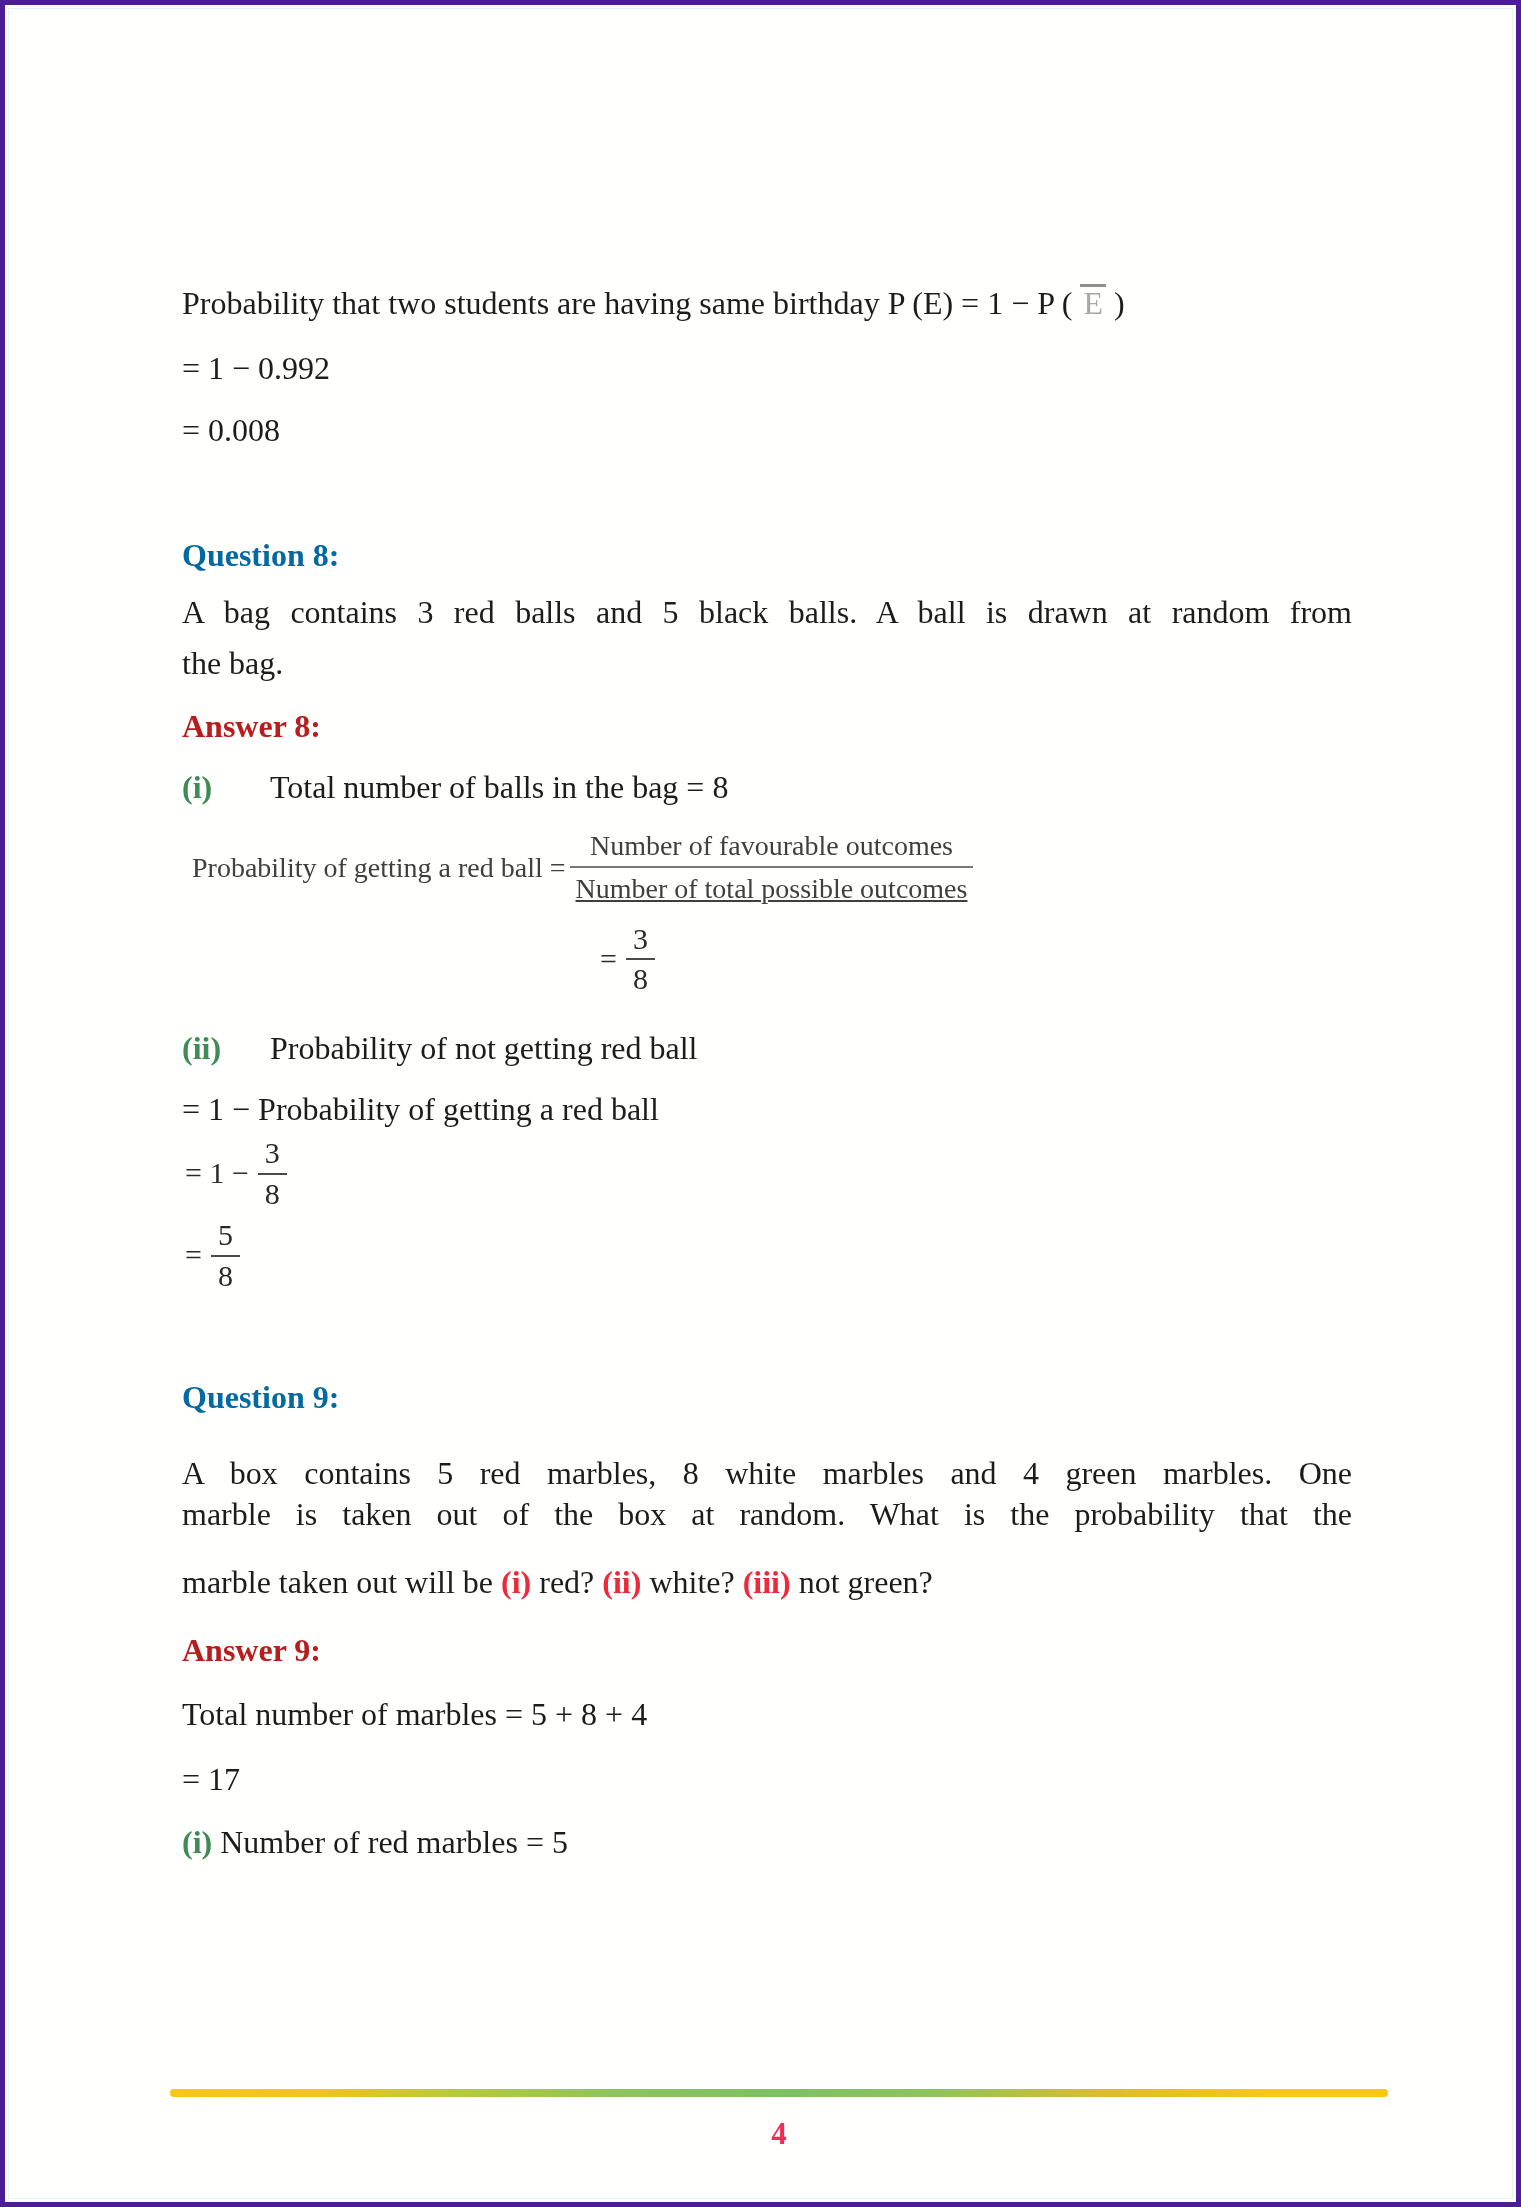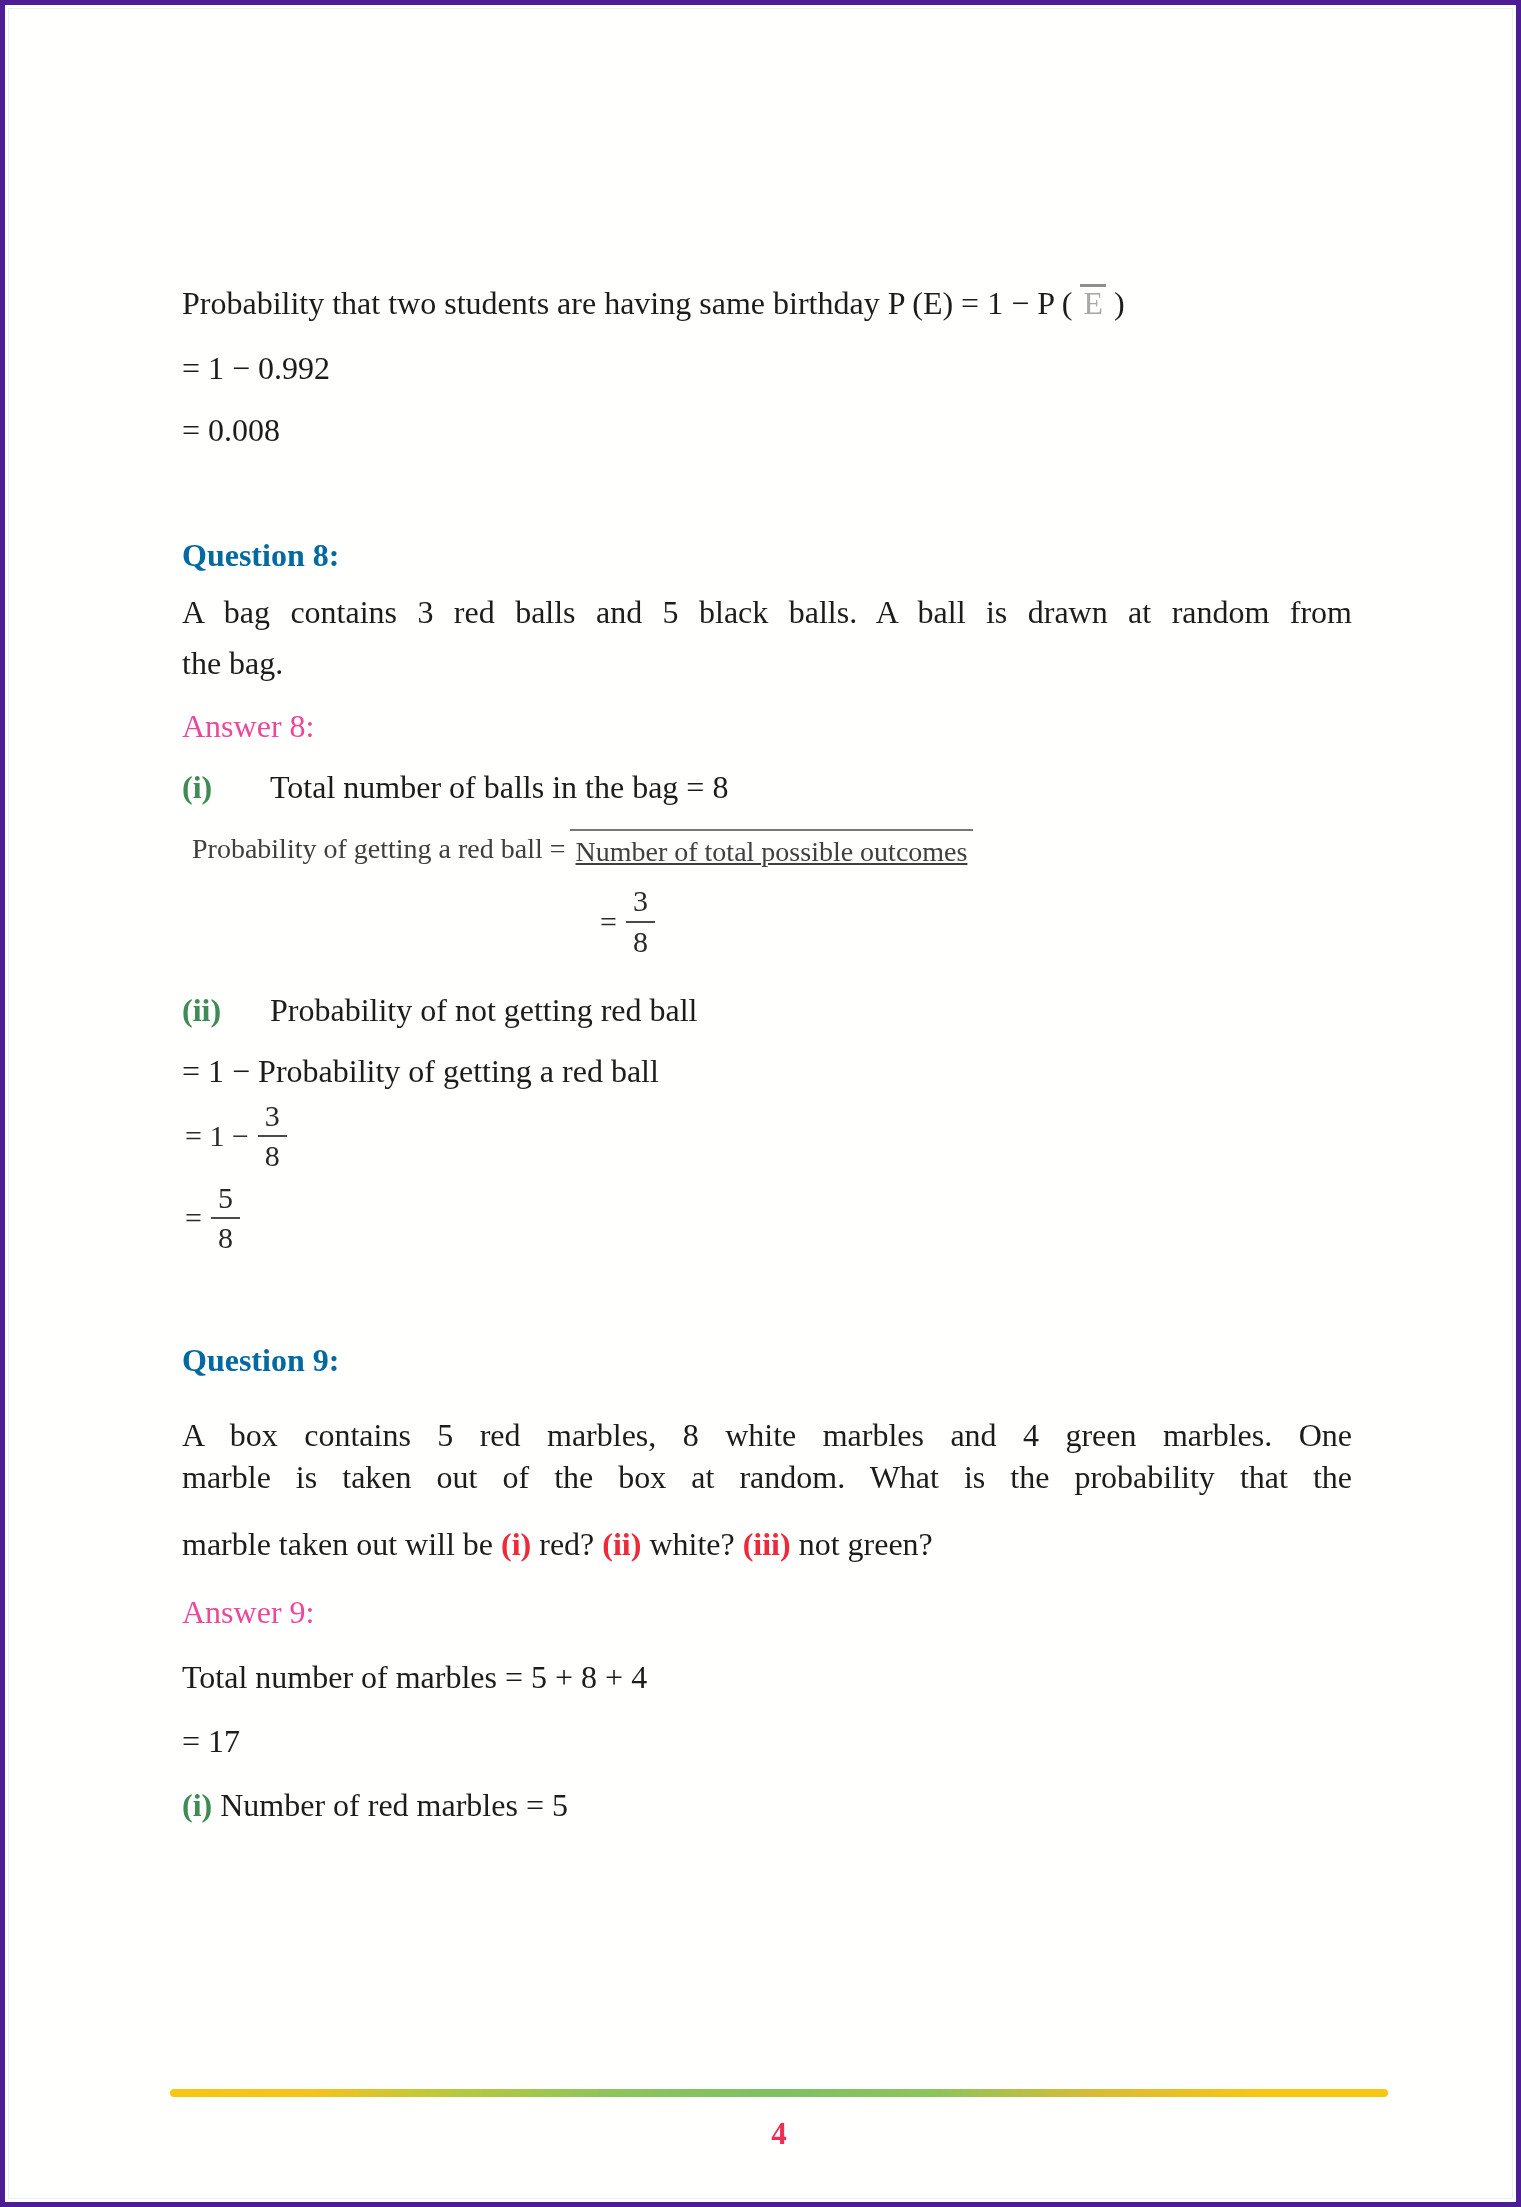--- a/index.html
+++ b/index.html
@@ -24,21 +24,21 @@
   .content {
     position: relative;
     padding: 0 164px 0 177px;
     font-size: 32px;
     line-height: 1.3;
   }
   .top-spacer { height: 278px; }
   .line { white-space: nowrap; }
   .jl { text-align: justify; text-align-last: justify; white-space: normal; }
   .q-head { color: #0369a1; font-weight: bold; }
-  .a-head { color: #ec4899; font-weight: normal; }
+  .a-head { color: #b91c1c; font-weight: bold; }
   .rmark { color: #ee2a3a; font-weight: bold; }
   .gmark { color: #3e8b55; font-weight: bold; }
   .gmark-w { color: #3e8b55; font-weight: bold; display: inline-block; width: 88px; }
   .ebar {
     color: #a8a8a8;
     border-top: 3px solid #8f8f8f;
     padding: 0 3px;
     display: inline-block;
     line-height: 1.05;
   }
@@ -91,20 +91,21 @@
     <div class="line q-head" style="margin-top:83px">Question 8:</div>
     <div class="jl" style="margin-top:16px">A bag contains 3 red balls and 5 black balls. A ball is drawn at random from</div>
     <div class="line" style="margin-top:9px">the bag.</div>
 
     <div class="line a-head" style="margin-top:21px">Answer 8:</div>
     <div class="line" style="margin-top:20px"><span class="gmark-w">(i)</span><span>Total number of balls in the bag = 8</span></div>
 
     <div class="formula" style="margin-top:20px">
       <span>Probability of getting a red ball =</span>
       <span class="bigfrac">
+        <span class="fnum">Number of favourable outcomes</span>
         <span class="fden">Number of total possible outcomes</span>
       </span>
     </div>
 
     <div class="eqrow" style="margin-top:16px; margin-left:418px">
       <span>=</span>
       <span class="frac">
         <span class="fn">3</span>
         <span class="fd">8</span>
       </span>

